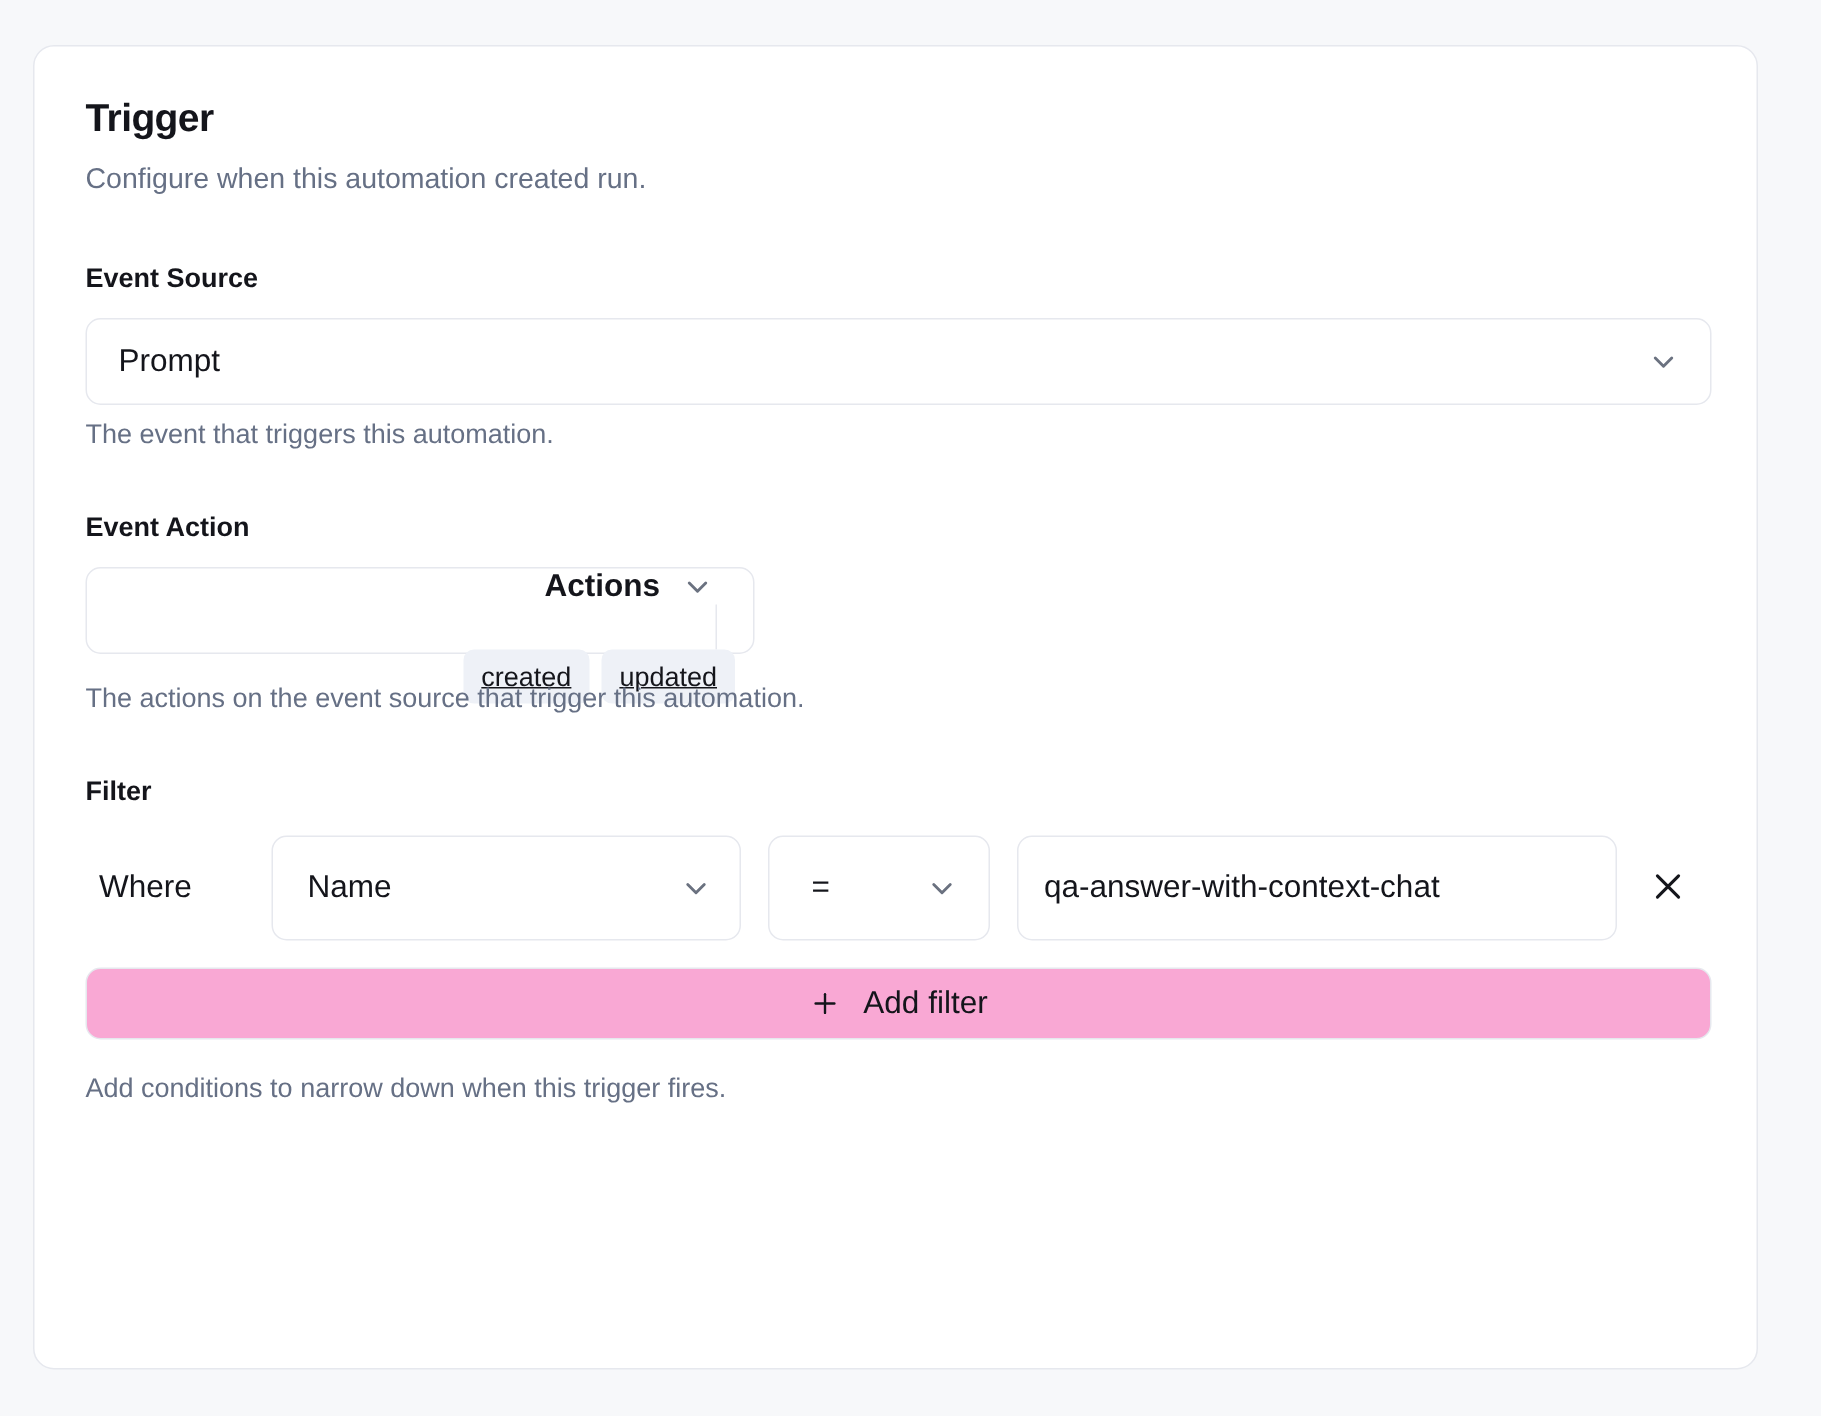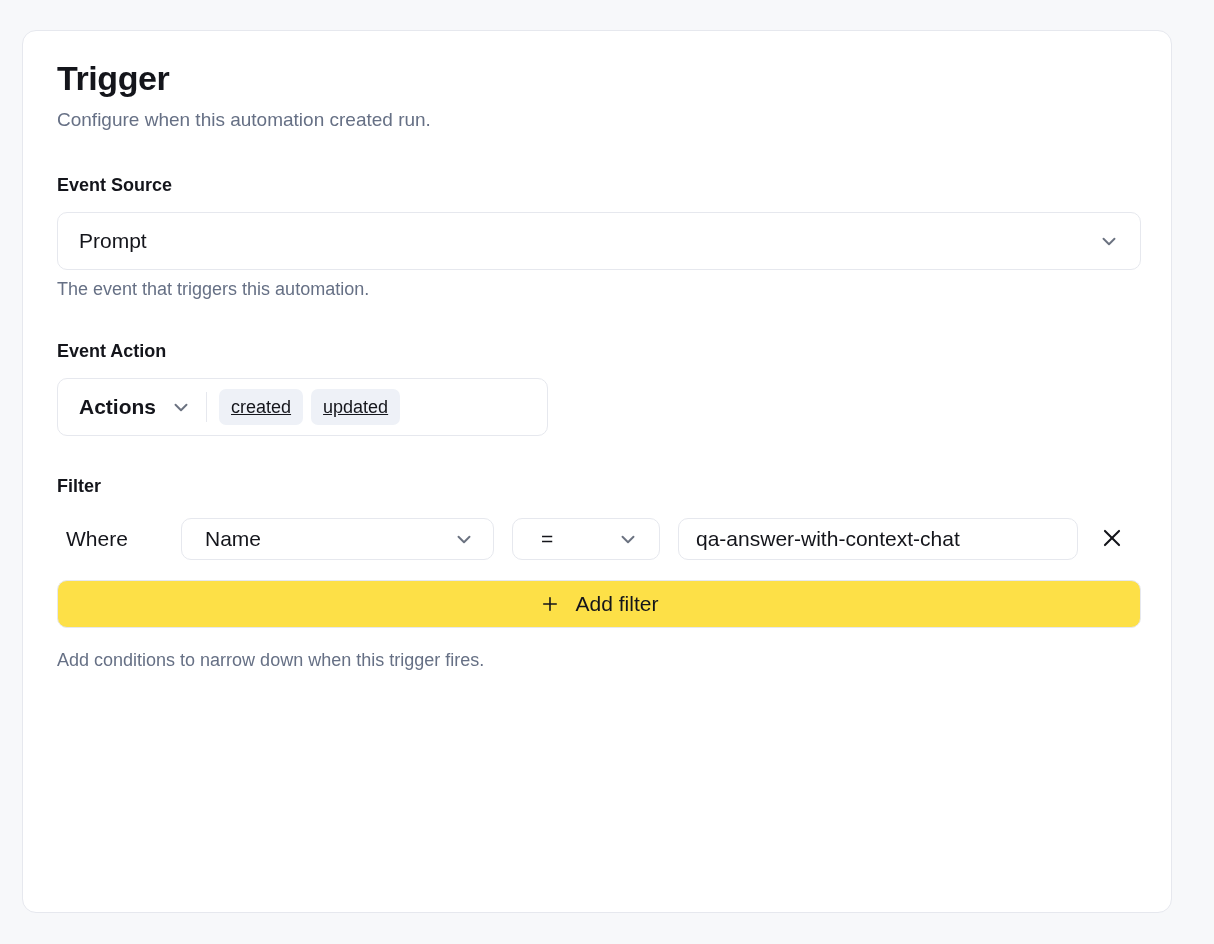--- a/index.html
+++ b/index.html
@@ -30,21 +30,21 @@
     width: 1150px;
     height: 883px;
     box-sizing: border-box;
     background: #ffffff;
     border: 1px solid #e6e8ee;
     border-radius: 14px;
     padding: 26px 34px 0 34px;
   }
 
   .card-title {
-    font-size: 34px;
+    font-size: 26px;
     font-weight: 700;
     letter-spacing: -0.4px;
     color: #14151b;
     margin: 0;
     line-height: 42px;
   }
 
   .card-subtitle {
     font-size: 19px;
     font-weight: 400;
@@ -102,27 +102,28 @@
 
   .block-event-source .helper-text { margin-top: 7px; }
 
   
   .block-event-action { margin-top: 38px; }
 
   .action-group {
     box-sizing: border-box;
     margin-top: 15px;
     height: 58px;
-    width: 491px;
+    width: 446px;
     background: #ffffff;
     border: 1px solid #e6e8ee;
     border-radius: 10px;
     display: flex;
-    align-items: center;
+    align-items: flex-end;
     padding: 0 12px 0 21px;
+    flex-direction: column;
   }
   .action-select {
     display: flex;
     align-items: center;
     gap: 14px;
     cursor: pointer;
     padding-right: 14px;
   }
   .action-select .value {
     font-size: 21px;
@@ -168,21 +169,21 @@
     font-size: 21px;
     font-weight: 400;
     color: #14151b;
     width: 124px;
     flex: 0 0 auto;
     padding-left: 9px;
     box-sizing: border-box;
   }
   .filter-control {
     box-sizing: border-box;
-    height: 42px;
+    height: 70px;
     background: #ffffff;
     border: 1px solid #e6e8ee;
     border-radius: 10px;
     display: flex;
     align-items: center;
     cursor: pointer;
   }
   .filter-field {
     width: 313px;
     padding: 0 18px 0 23px;
@@ -226,21 +227,21 @@
     border: none;
     padding: 0;
     flex: 0 0 auto;
   }
 
   .add-filter-btn {
     box-sizing: border-box;
     margin-top: 18px;
     width: 1084px;
     height: 48px;
-    background: #fde047;
+    background: #f9a8d4;
     border: 1px solid #e6e8ee;
     border-radius: 10px;
     display: flex;
     align-items: center;
     justify-content: center;
     gap: 16px;
     cursor: pointer;
     font-family: "Liberation Sans", sans-serif;
   }
   .add-filter-btn .plus {
@@ -293,20 +294,21 @@
               </svg>
           </span>
         </div>
         <div class="vdivider"></div>
         <div class="chips">
           <span class="chip">created</span>
           <span class="chip">updated</span>
         </div>
       </div>
 
+      <div class="helper-text">The actions on the event source that trigger this automation.</div>
     </div>
 
     <div class="block-filter">
       <div class="field-label">Filter</div>
 
       <div class="filter-row">
         <span class="where-label">Where</span>
 
         <div class="filter-control filter-field">
           <span class="value">Name</span>

